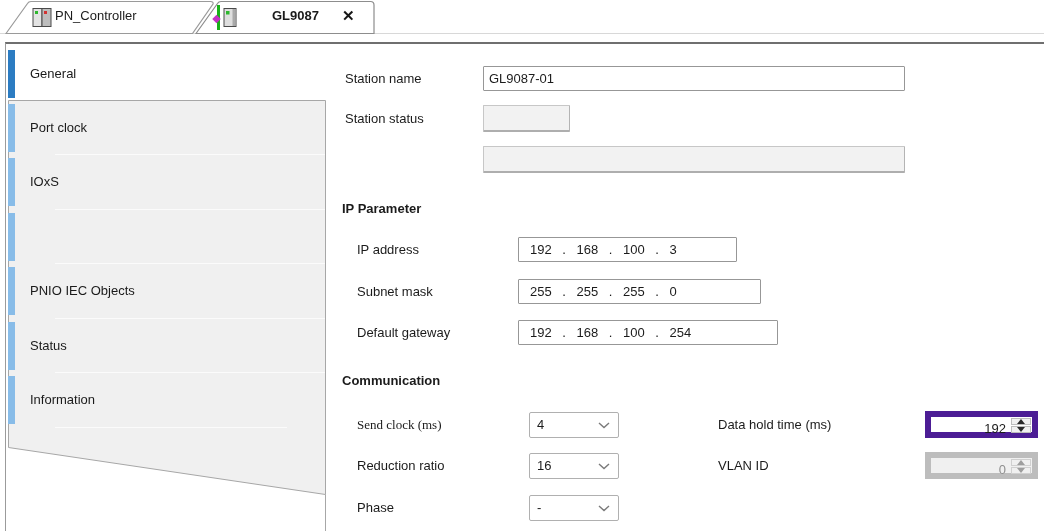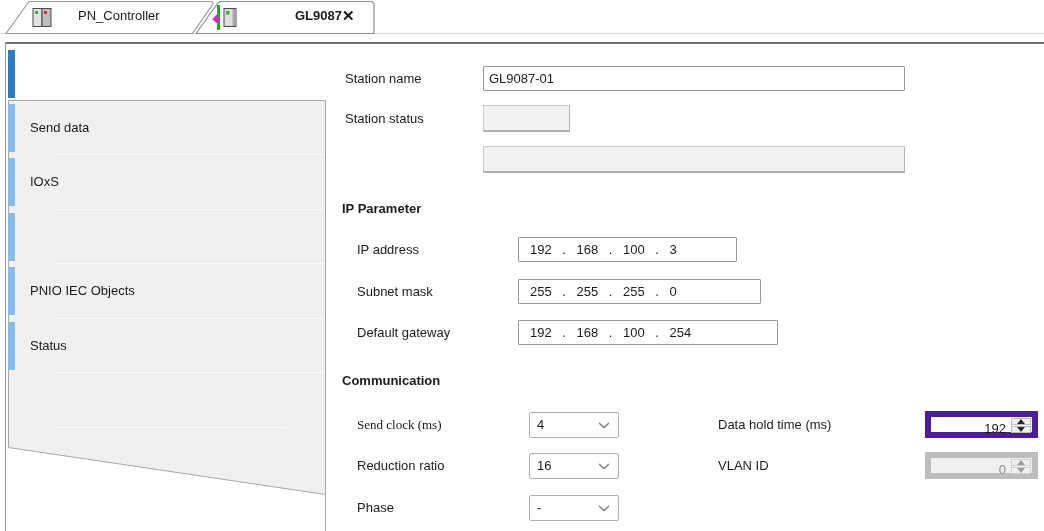--- a/index.html
+++ b/index.html
@@ -5,21 +5,21 @@
   html,body{margin:0;padding:0;background:#ffffff;}
   .canvas{
     position:relative;width:1044px;height:531px;background:#fff;overflow:hidden;
     font-family:"Liberation Sans",sans-serif;font-size:13px;color:#1b1b1b;
   }
   svg{display:block;}
 
   
   .tabshapes{position:absolute;left:0;top:0;}
   .tab{position:absolute;top:0;height:33px;cursor:default;}
-  .tab-label{position:absolute;top:0;line-height:31px;white-space:nowrap;margin-left:23px;}
+  .tab-label{position:absolute;top:0;line-height:31px;white-space:nowrap;}
   .tab-label.bold{font-weight:bold;}
   .tab-icon{position:absolute;}
   .close{position:absolute;top:0;line-height:31px;font-weight:bold;font-size:15px;color:#151515;cursor:pointer;}
 
   
   .content-frame{
     position:absolute;left:5px;top:42px;width:1039px;height:489px;
     box-sizing:border-box;border-left:1px solid #9b9b9b;border-top:2px solid #6f6f6f;
   }
 
@@ -95,39 +95,44 @@
 
   <div class="content-frame"></div>
 
   <svg class="sidebar-shape" width="340" height="496">
     <path d="M8.5,65.5 L325.5,65.5 L325.5,459.5 L8.5,412.5 Z" fill="#f0f0f0" stroke="#a7a7a7" stroke-width="1"></path>
     <line x1="325.5" y1="459.5" x2="325.5" y2="496" stroke="#a7a7a7" stroke-width="1"></line>
   </svg>
 
   <div class="side-item" style="top:47px;">
     <div class="strip sel" style="top:3px;height:48px;"></div>
+    <span class="side-label">General</span>
   </div>
   <div class="side-item" style="top:101px;">
     <div class="strip" style="top:3px;height:48px;"></div>
-    <span class="side-label">Send data</span>
+    <span class="side-label">Port clock</span>
   </div>
   <div class="side-item" style="top:155px;">
     <div class="strip" style="top:3px;height:48px;"></div>
     <span class="side-label">IOxS</span>
   </div>
   <div class="side-item" style="top:210px;">
     <div class="strip" style="top:3px;height:48px;"></div>
   </div>
   <div class="side-item" style="top:264px;">
     <div class="strip" style="top:3px;height:48px;"></div>
     <span class="side-label">PNIO IEC Objects</span>
   </div>
   <div class="side-item" style="top:319px;">
     <div class="strip" style="top:3px;height:48px;"></div>
     <span class="side-label">Status</span>
+  </div>
+  <div class="side-item" style="top:373px;">
+    <div class="strip" style="top:3px;height:48px;"></div>
+    <span class="side-label">Information</span>
   </div>
 
   <div class="sep" style="left:55px;top:154px;width:270px;"></div>
   <div class="sep" style="left:55px;top:209px;width:270px;"></div>
   <div class="sep" style="left:55px;top:263px;width:270px;"></div>
   <div class="sep" style="left:55px;top:318px;width:270px;"></div>
   <div class="sep" style="left:55px;top:372px;width:270px;"></div>
   <div class="sep" style="left:55px;top:427px;width:232px;"></div>
 
   <span class="lbl" style="left:345px;top:66px;">Station name</span>

